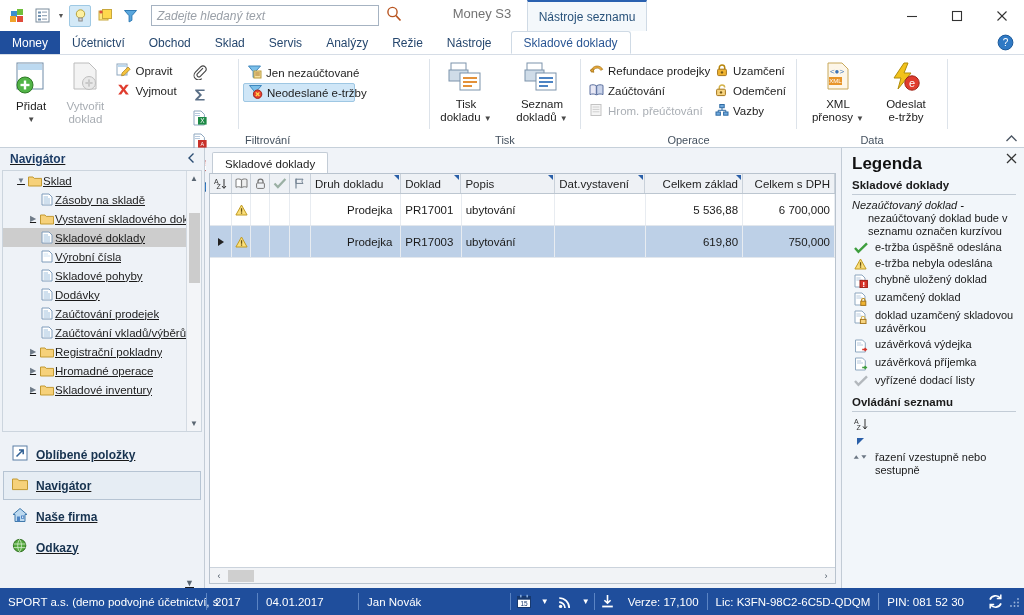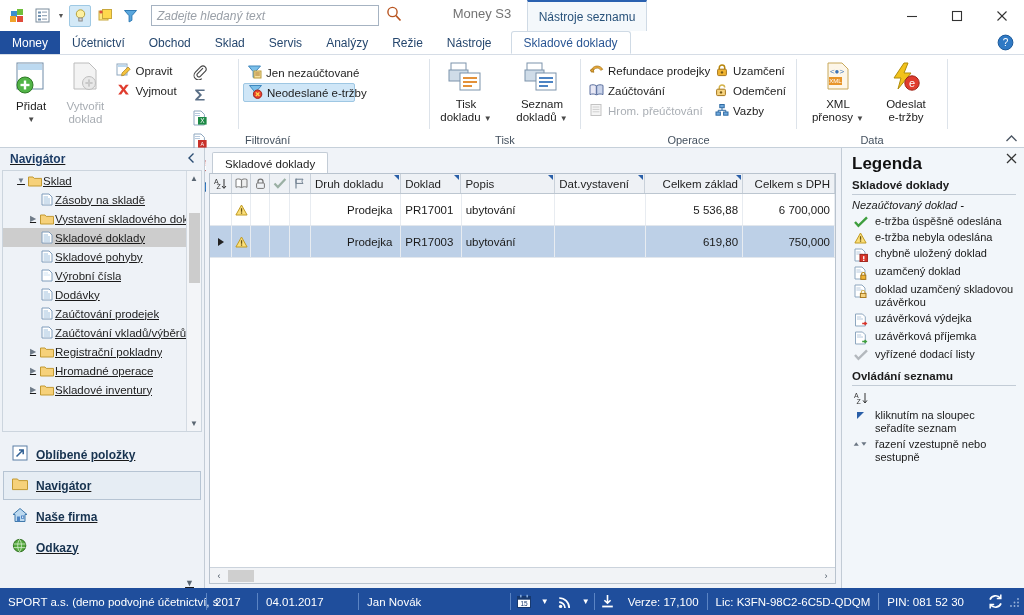--- a/index.html
+++ b/index.html
@@ -648,37 +648,37 @@
               <line x1="2.6" y1="8" x2="9" y2="8" stroke="#9fc0dd"></line>
               <line x1="2.6" y1="10" x2="9" y2="10" stroke="#9fc0dd"></line>
             </svg>
         </span>
         <span class="tree-lbl">Skladové doklady</span>
       </div>
       <div class="tree-item" style="padding-left:36px">
         <span class="tree-ic">
           <svg width="12" height="13" viewBox="0 0 12 13">
               <path d="M1 1h7l3 3v8H1z" fill="#fff" stroke="#7f9cbb"></path>
+              <line x1="2.6" y1="4" x2="7" y2="4" stroke="#cfe2f2"></line>
+              <line x1="2.6" y1="6" x2="9" y2="6" stroke="#cfe2f2"></line>
+            </svg>
+        </span>
+        <span class="tree-lbl">Výrobní čísla</span>
+      </div>
+      <div class="tree-item" style="padding-left:36px">
+        <span class="tree-ic">
+          <svg width="12" height="13" viewBox="0 0 12 13">
+              <path d="M1 1h7l3 3v8H1z" fill="#fff" stroke="#7f9cbb"></path>
               <line x1="2.6" y1="4" x2="7" y2="4" stroke="#9fc0dd"></line>
               <line x1="2.6" y1="6" x2="9" y2="6" stroke="#9fc0dd"></line>
               <line x1="2.6" y1="8" x2="9" y2="8" stroke="#9fc0dd"></line>
               <line x1="2.6" y1="10" x2="9" y2="10" stroke="#9fc0dd"></line>
             </svg>
         </span>
         <span class="tree-lbl">Skladové pohyby</span>
-      </div>
-      <div class="tree-item" style="padding-left:36px">
-        <span class="tree-ic">
-          <svg width="12" height="13" viewBox="0 0 12 13">
-              <path d="M1 1h7l3 3v8H1z" fill="#fff" stroke="#7f9cbb"></path>
-              <line x1="2.6" y1="4" x2="7" y2="4" stroke="#cfe2f2"></line>
-              <line x1="2.6" y1="6" x2="9" y2="6" stroke="#cfe2f2"></line>
-            </svg>
-        </span>
-        <span class="tree-lbl">Výrobní čísla</span>
       </div>
       <div class="tree-item" style="padding-left:36px">
         <span class="tree-ic">
           <svg width="12" height="13" viewBox="0 0 12 13">
               <path d="M1 1h7l3 3v8H1z" fill="#fff" stroke="#7f9cbb"></path>
               <line x1="2.6" y1="4" x2="7" y2="4" stroke="#9fc0dd"></line>
               <line x1="2.6" y1="6" x2="9" y2="6" stroke="#9fc0dd"></line>
               <line x1="2.6" y1="8" x2="9" y2="8" stroke="#9fc0dd"></line>
               <line x1="2.6" y1="10" x2="9" y2="10" stroke="#9fc0dd"></line>
             </svg>
@@ -906,20 +906,21 @@
       <svg width="11" height="11" viewBox="0 0 11 11">
           <line x1="1" y1="1" x2="10" y2="10" stroke="#333" stroke-width="1.2"></line>
           <line x1="10" y1="1" x2="1" y2="10" stroke="#333" stroke-width="1.2"></line>
         </svg>
     </span>
     <div class="legend-title">Legenda</div>
     <div class="legend-sub">Skladové doklady</div>
 
     <div class="litalic">
       <span>Nezaúčtovaný doklad -</span>
+      <span class="ind">nezaúčtovaný doklad bude v seznamu označen kurzívou</span>
     </div>
 
     <div class="lrow">
       <span class="lic">
         <svg width="14" height="12" viewBox="0 0 14 12">
             <path d="M1 6l3.4 3.8L13 1.3" fill="none" stroke="#3e9e3e" stroke-width="2.4"></path>
           </svg>
       </span>
       <span class="ltext">e-tržba úspěšně odeslána</span>
     </div>
@@ -1011,21 +1012,20 @@
           <path d="M12 2v9.4M10 9.4l2 2.6 2-2.6" fill="none" stroke="#333" stroke-width="1"></path>
         </svg>
       </span>
     </div>
     <div class="lrow">
       <span class="lic">
         <svg width="12" height="12" viewBox="0 0 12 12">
             <path d="M2 2h7L2 9z" fill="#2a5fa8"></path>
           </svg>
       </span>
-      <span class="ltext">kliknutím na sloupec seřadíte seznam</span>
     </div>
     <div class="lrow">
       <span class="lic">
         <svg width="20" height="10" viewBox="0 0 20 10">
             <path d="M2 7l3-4 3 4z" fill="#6b7683"></path>
             <path d="M11 3l3 4 3-4z" fill="#6b7683"></path>
           </svg>
       </span>
       <span class="ltext">řazení vzestupně nebo sestupně</span>
     </div>

